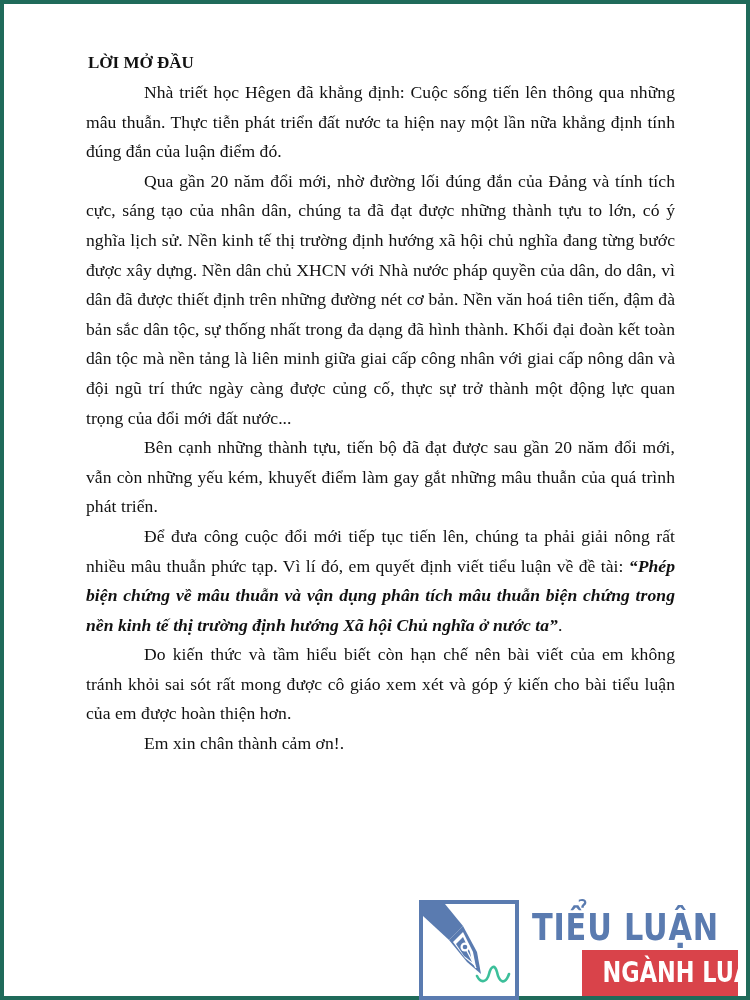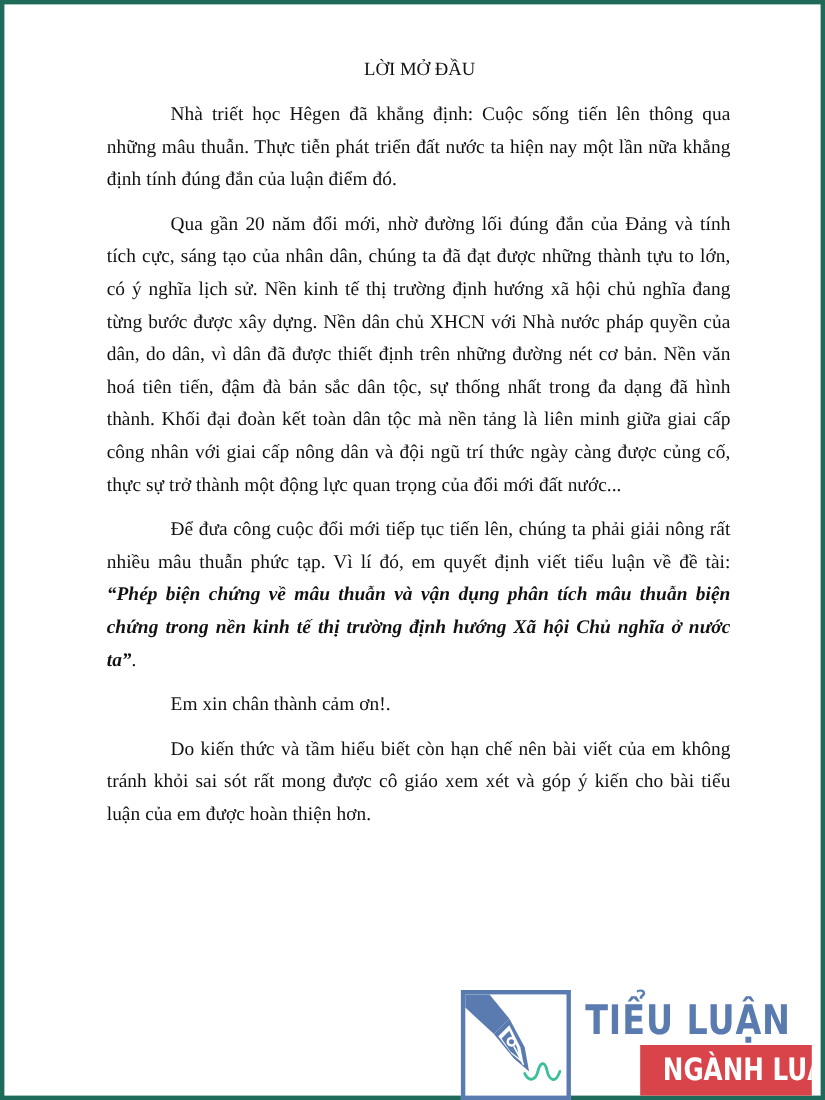--- a/index.html
+++ b/index.html
@@ -26,29 +26,28 @@
       left: 86px;
       top: 48px;
       width: 589px;
       font-family: "Liberation Serif", "DejaVu Serif", serif;
       font-size: 17.6px;
       line-height: 29.6px;
       color: #111111;
       text-align: justify;
     }
     .title {
-      text-align: center;
-      font-weight: normal;
+      font-weight: bold;
       font-size: 17px;
       line-height: 30px;
       margin: 0;
       padding-left: 2px;
     }
     .para {
-      margin: 11px;
+      margin: 0;
       text-indent: 58px;
       text-align: justify;
       letter-spacing: 0.05px;
     }
     .topic {
       font-weight: bold;
       font-style: italic;
     }
 
     
@@ -110,25 +109,26 @@
 </head>
 <body>
 
 <div class="frame"></div>
 
 <div class="page">
   <p class="title">LỜI MỞ ĐẦU</p>
 
   <p class="para">Nhà triết học Hêgen đã khẳng định: Cuộc sống tiến lên thông qua những mâu thuẫn. Thực tiễn phát triển đất nước ta hiện nay một lần nữa khẳng định tính đúng đắn của luận điểm đó.</p>
   <p class="para">Qua gần 20 năm đổi mới, nhờ đường lối đúng đắn của Đảng và tính tích cực, sáng tạo của nhân dân, chúng ta đã đạt được những thành tựu to lớn, có ý nghĩa lịch sử. Nền kinh tế thị trường định hướng xã hội chủ nghĩa đang từng bước được xây dựng. Nền dân chủ XHCN với Nhà nước pháp quyền của dân, do dân, vì dân đã được thiết định trên những đường nét cơ bản. Nền văn hoá tiên tiến, đậm đà bản sắc dân tộc, sự thống nhất trong đa dạng đã hình thành. Khối đại đoàn kết toàn dân tộc mà nền tảng là liên minh giữa giai cấp công nhân với giai cấp nông dân và đội ngũ trí thức ngày càng được củng cố, thực sự trở thành một động lực quan trọng của đổi mới đất nước...</p>
+  <p class="para">Bên cạnh những thành tựu, tiến bộ đã đạt được sau gần 20 năm đổi mới, vẫn còn những yếu kém, khuyết điểm làm gay gắt những mâu thuẫn của quá trình phát triển.</p>
 
   <p class="para"><span>Để đưa công cuộc đổi mới tiếp tục tiến lên, chúng ta phải giải nông rất nhiều mâu thuẫn phức tạp. Vì lí đó, em quyết định viết tiểu luận về đề tài: </span><span class="topic">“Phép biện chứng về mâu thuẫn và vận dụng phân tích mâu thuẫn biện chứng trong nền kinh tế thị trường định hướng Xã hội Chủ nghĩa ở nước ta”</span><span>.</span></p>
 
+  <p class="para">Do kiến thức và tầm hiểu biết còn hạn chế nên bài viết của em không tránh khỏi sai sót rất mong được cô giáo xem xét và góp ý kiến cho bài tiểu luận của em được hoàn thiện hơn.</p>
   <p class="para">Em xin chân thành cảm ơn!.</p>
-  <p class="para">Do kiến thức và tầm hiểu biết còn hạn chế nên bài viết của em không tránh khỏi sai sót rất mong được cô giáo xem xét và góp ý kiến cho bài tiểu luận của em được hoàn thiện hơn.</p>
 </div>
 
 <div class="logo">
   <div class="logo-box">
     <svg width="100" height="100" viewBox="0 0 100 100">
 
       <polygon points="4,10 4,4 26,4 44,26 30,40 4,16" fill="#5a7bb0"></polygon>
 
       <polygon points="30,40 44,26 58,52 62,74 48,62" fill="#5a7bb0"></polygon>
       <polygon points="34,42 44,32 54,52 57,67 46,58" fill="#ffffff"></polygon>

